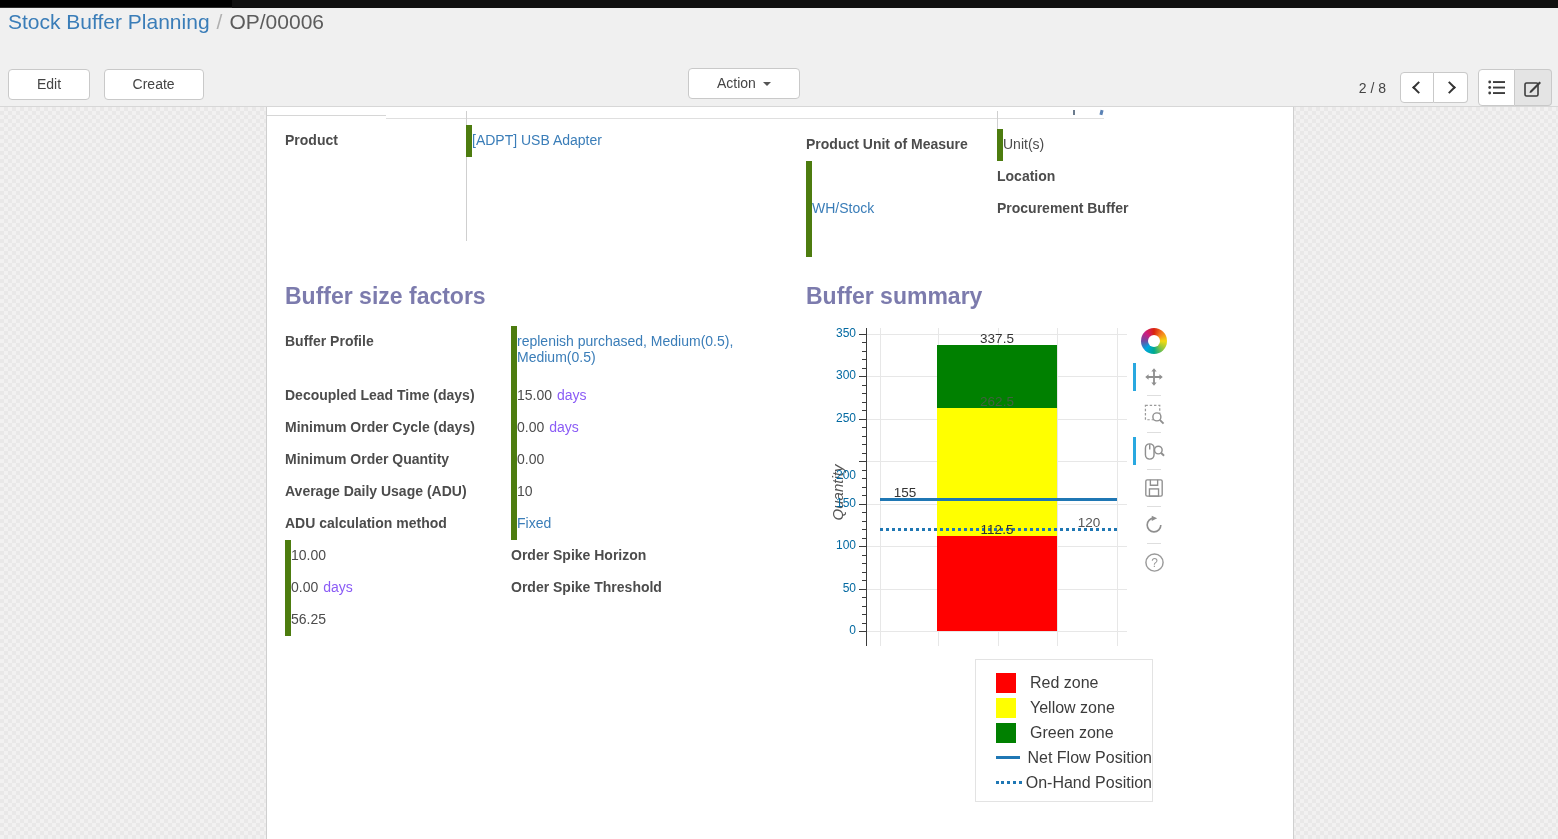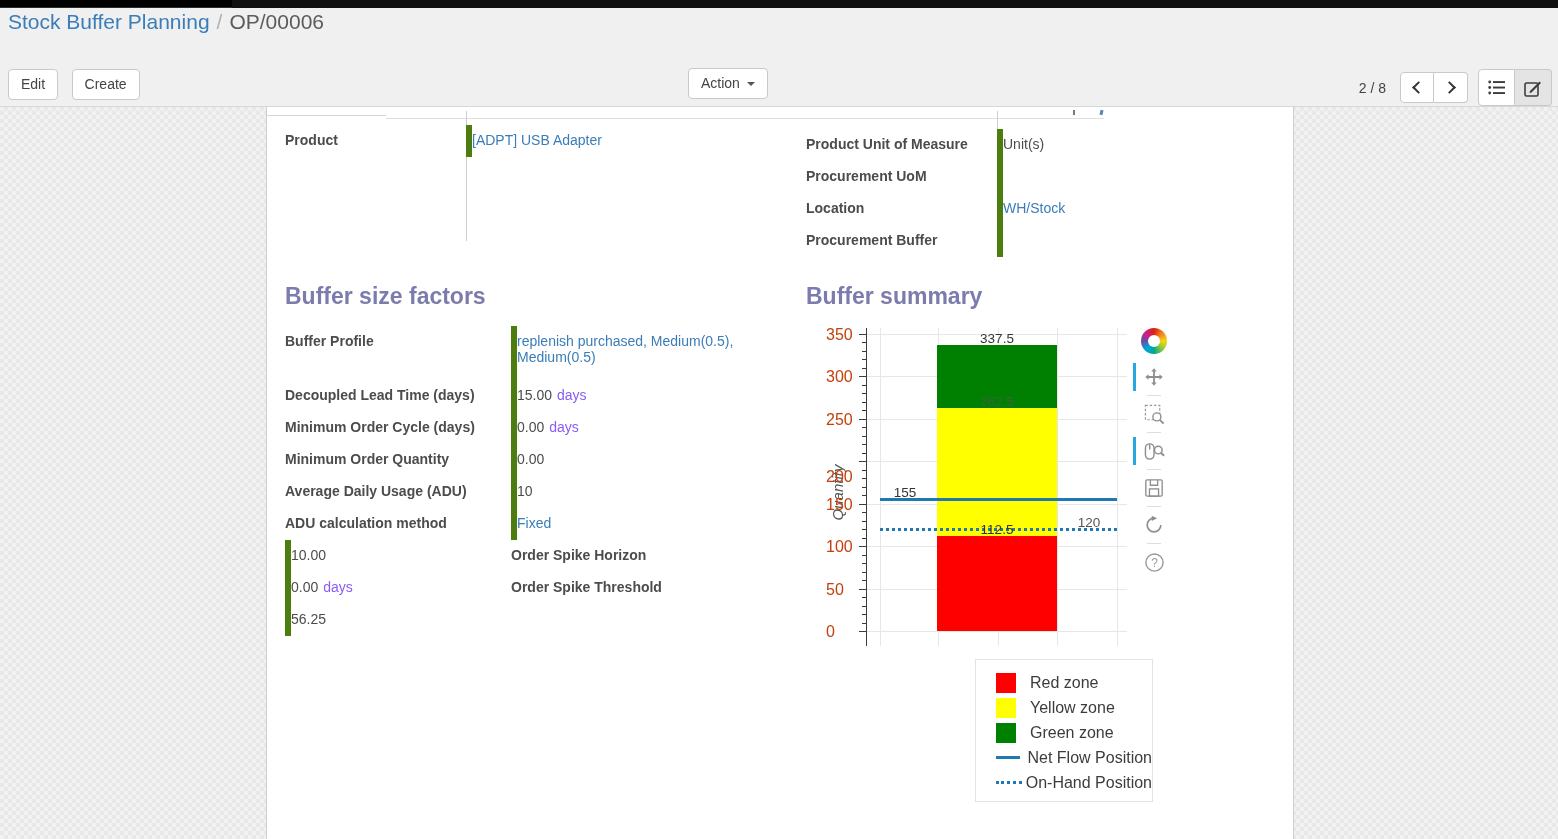--- a/index.html
+++ b/index.html
@@ -12,21 +12,21 @@
   .topbar .seg { position:absolute; left:0; top:0; width:232px; height:8px; background:#000; border-bottom:1px solid #2a2a2a; }
 
   
   .cpanel { position:absolute; left:0; top:8px; width:1558px; height:99px; background:#f0f0f0; border-bottom:1px solid #d7d7d7; }
   .breadcrumb { position:absolute; left:8px; top:2px; font-size:21px; }
   .breadcrumb .bc-link { color:#3a7db8; text-decoration:none; cursor:pointer; }
   .breadcrumb .bc-sep { color:#b0b0b0; padding:0 7px; }
   .breadcrumb .bc-current { color:#5c5c5c; }
 
   .btn { display:inline-block; background:#fff; border:1px solid #c9c9c9; border-radius:4px;
-         padding:6px 12px; font-size:14px; color:#444; cursor:pointer; line-height:17px; }
+         padding:6px 28px; font-size:14px; color:#444; cursor:pointer; line-height:17px; }
   .cp-left { position:absolute; left:8px; top:61px; }
   .cp-left .btn { margin-right:9px; }
   .cp-center { position:absolute; left:688px; top:60px; }
   .caret { display:inline-block; width:0; height:0; border-left:4px solid transparent;
            border-right:4px solid transparent; border-top:4px solid #555; margin-left:7px; vertical-align:middle; }
 
   .cp-right { position:absolute; right:6px; top:61px; display:flex; align-items:center; }
   .pager-text { font-size:14px; color:#444; margin-right:14px; }
   .btn-group { display:flex; }
   .btn-group .gbtn { width:34px; height:31px; background:#fff; border:1px solid #c9c9c9;
@@ -74,21 +74,21 @@
 
   .body-cols { display:flex; }
   .body-col-left { width:521px; }
   .body-col-right { flex:1; position:relative; }
 
   
   .chart-wrap { position:relative; margin:8px 0 0 24px; width:382px; height:500px; }
   .hgrid, .vgrid { position:absolute; background:#e7e7e7; }
   .axis-y { position:absolute; width:1px; background:#3b3b3b; }
   .ytick { position:absolute; height:1px; background:#3b3b3b; }
-  .ytick-label { position:absolute; width:30px; text-align:left; font-size:16px; color:#c2410c; }
+  .ytick-label { position:absolute; width:30px; text-align:right; font-size:12px; color:#0369a1; }
   .zone { position:absolute; }
   .hline { position:absolute; }
   .anno { position:absolute; font-size:13.5px; color:#333; height:15px; line-height:15px;
           transform:translateX(-50%); white-space:nowrap; }
   .anno.on-green { color:#41603f; }
   .anno.muted { color:#555; }
   .ylab { position:absolute; left:-28px; top:158px; font-size:15px; font-style:italic; color:#555;
           transform:rotate(-90deg); transform-origin:center; width:70px; text-align:center; }
 
   
@@ -185,21 +185,20 @@
             <div class="ffill-l"></div>
               <div class="ffill-v"></div>
           </div>
         </div>
         <div class="colB">
           <div class="fgroup gB">
             <div class="fspacer-l" style="min-height:18px;"></div>
               <div class="fspacer-v" style="min-height:18px;"></div>
             <div class="flabel">Product Unit of Measure</div>
             <div class="fvalue"><span>Unit(s)</span></div>
-            <div class="flabel">Procurement UoM</div>
             <div class="fvalue"><span></span></div>
             <div class="flabel">Location</div>
             <div class="fvalue"><span class="flink">WH/Stock</span></div>
             <div class="flabel">Procurement Buffer</div>
             <div class="fvalue"><span></span></div>
           </div>
         </div>
       </div>
 
       <div class="body-cols">

